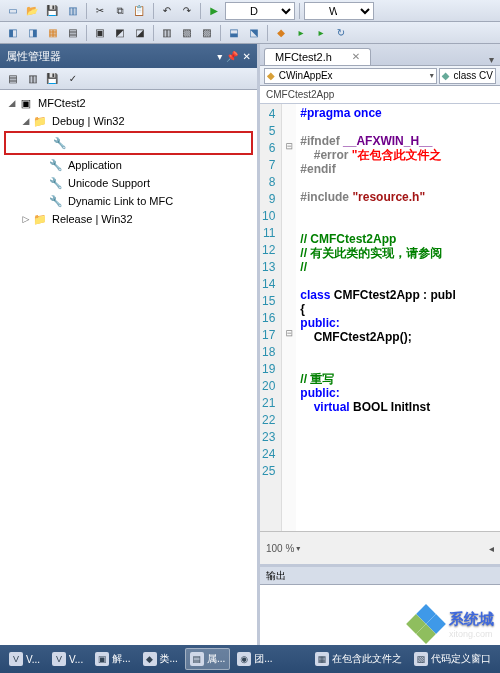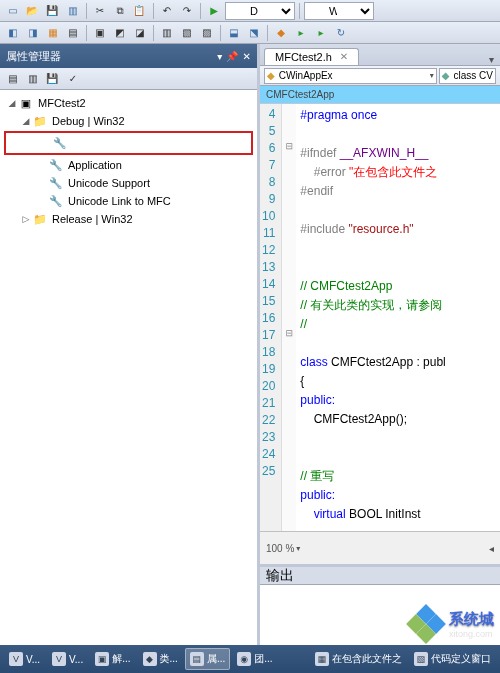--- a/index.html
+++ b/index.html
@@ -31,50 +31,50 @@
 .expander { width: 12px; font-size: 9px; color: #666; text-align: center; }
 .tree-icon { width: 16px; height: 14px; margin-right: 4px; display: inline-flex; align-items: center; justify-content: center; font-size: 11px; }
 .folder-icon { color: #d8a038; }
 .wrench-icon { color: #6080b0; }
 .indent1 { padding-left: 18px; }
 .indent2 { padding-left: 34px; }
 .highlighted { border: 2px solid #d02020; padding-top: 1px; padding-bottom: 1px; margin: 1px 2px; }
 
 
 .ed-tabs { background: linear-gradient(#d6dde9, #c8d0e0); height: 22px; display: flex; align-items: flex-end; padding: 0 4px; border-bottom: 1px solid #a0a8b8; }
-.ed-tab { background: #fff; border: 1px solid #a0a8b8; border-bottom: none; padding: 2px 10px; font-size: 11px; border-radius: 3px 3px 0 0; cursor: pointer; display: flex; align-items: flex-start; gap: 8px; }
+.ed-tab { background: #fff; border: 1px solid #a0a8b8; border-bottom: none; padding: 2px 10px; font-size: 11px; border-radius: 3px 3px 0 0; cursor: pointer; display: flex; align-items: flex-start; gap: 20px; }
 .ed-tab .close { color: #888; font-size: 10px; }
 .ed-tabs .spacer { flex: 1; }
 .ed-tabs .nav { font-size: 10px; color: #555; padding: 0 2px; cursor: pointer; }
 
 .ed-nav { background: linear-gradient(#f0f4fa, #e0e6f0); height: 20px; display: flex; align-items: center; padding: 0 4px; border-bottom: 1px solid #a0a8b8; gap: 2px; }
 .ed-combo { height: 16px; border: 1px solid #a0a8b8; background: #fff; font-size: 10px; padding: 0 2px; display: flex; align-items: center; gap: 4px; cursor: pointer; }
 .ed-combo .dd { font-size: 8px; color: #555; }
 
-.breadcrumb { background: #7dd3fc; border-bottom: 1px solid #c0c8d8; height: 18px; display: flex; align-items: center; padding: 0 6px; font-size: 10px; color: #444; }
+.breadcrumb { background: #ffffff; border-bottom: 1px solid #c0c8d8; height: 18px; display: flex; align-items: center; padding: 0 6px; font-size: 10px; color: #444; }
 
 
 .code-area { flex: 1; display: flex; background: #fff; overflow: hidden; font-family: Consolas, monospace; font-size: 12px; }
 .gutter { background: #f0f0f0; color: #2b91af; text-align: right; padding: 2px 6px 2px 2px; border-right: 1px solid #ddd; line-height: 17px; }
 .fold-col { width: 14px; background: #fafafa; line-height: 17px; text-align: center; color: #888; font-size: 9px; }
-.code { padding: 2px 4px; line-height: 19px; white-space: pre; }
+.code { padding: 2px 4px; line-height: 14px; white-space: pre; font-weight: bold; }
 .kw { color: #0000ff; }
 .pp { color: #808080; }
 .cm { color: #008000; }
 .str { color: #a31515; }
 .mac { color: #6f008a; }
 .err { color: #ff0000; }
 
 .zoom { background: #f0f0f0; border-top: 1px solid #c0c0c0; height: 33px; display: flex; align-items: center; padding: 0 6px; font-size: 10px; color: #555; }
 .zoom .dd { font-size: 8px; margin-left: 2px; }
 .zoom .sc { flex: 1; display: flex; justify-content: flex-end; gap: 2px; }
 
 
 .output-panel { border-top: 3px solid #c0c8d8; }
-.out-title { background: #d6dde9; height: 18px; display: flex; align-items: center; padding: 0 6px; font-size: 14px; border-bottom: 1px solid #a0a8b8; }
+.out-title { background: #d6dde9; height: 18px; display: flex; align-items: center; padding: 0 6px; font-size: 10px; border-bottom: 1px solid #a0a8b8; }
 .out-row { background: #e8ecf4; height: 22px; display: flex; align-items: center; padding: 0 6px; font-size: 11px; gap: 4px; }
 .out-combo { flex: 1; height: 18px; border: 1px solid #a0a8b8; background: #fff; }
 .out-body { background: #fff; height: 60px; }
 
 
 .taskbar { position: absolute; bottom: 0; left: 0; right: 0; height: 28px; background: linear-gradient(#3a5a82, #2a4a72); display: flex; align-items: center; padding: 0 4px; gap: 2px; }
 .task-btn { height: 22px; padding: 0 4px; display: flex; align-items: center; gap: 3px; color: #fff; font-size: 10px; border: 1px solid transparent; border-radius: 2px; cursor: pointer; }
 .task-btn.active { background: rgba(255,255,255,0.25); border-color: rgba(255,255,255,0.4); }
 .task-icon { width: 14px; height: 14px; background: #d0d8e8; border-radius: 2px; display: inline-flex; align-items: center; justify-content: center; font-size: 9px; color: #345; }
 
@@ -171,21 +171,21 @@
         <span>Application</span>
       </div>
       <div class="tree-item indent2">
         <span class="expander"></span>
         <span class="tree-icon wrench-icon">🔧</span>
         <span>Unicode Support</span>
       </div>
       <div class="tree-item indent2">
         <span class="expander"></span>
         <span class="tree-icon wrench-icon">🔧</span>
-        <span>Unicode Link to MFC</span>
+        <span>Dynamic Link to MFC</span>
       </div>
       <div class="tree-item indent1">
         <span class="expander">▷</span>
         <span class="tree-icon folder-icon">📁</span>
         <span>Release | Win32</span>
       </div>
     </div>
   </div>
 
   <div class="right-pane">

